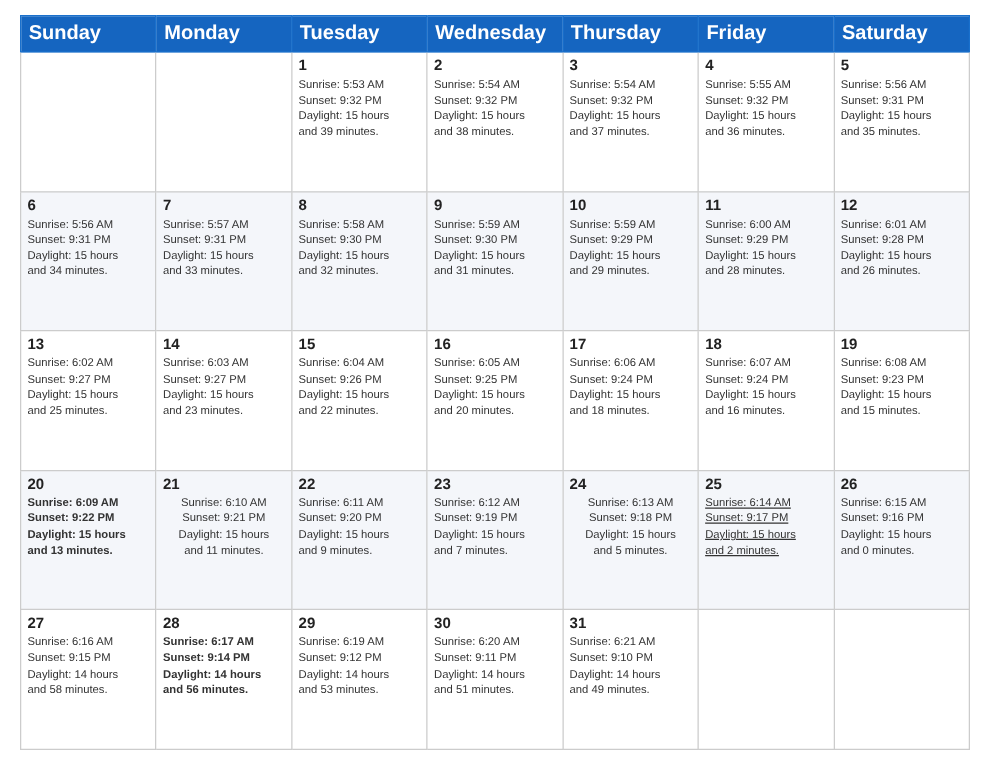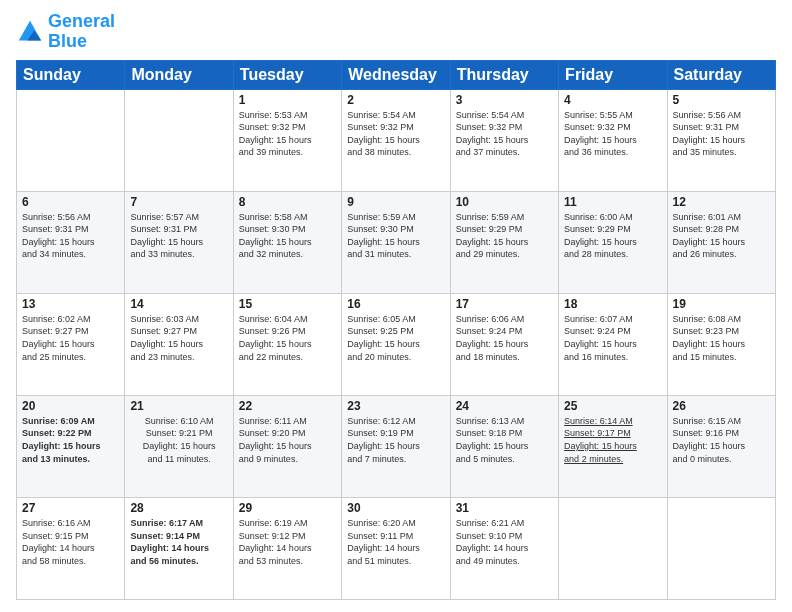--- a/index.html
+++ b/index.html
@@ -101,36 +101,20 @@
       background-color: #f4f6fa;
     }
     .calendar thead tr th {
       background-color: #1565c0;
     }
   </style>
 </head>
 <body>
 
 <div class="page">
-  <div class="header">
-    <div class="logo">
-      <svg class="logo-icon" viewBox="0 0 40 40">
-        <polygon points="20,4 36,32 4,32" fill="#2196f3"></polygon>
-        <polygon points="26,18 36,32 16,32" fill="#1565c0"></polygon>
-      </svg>
-      <div class="logo-text">
-        <div><span>General</span></div>
-        <div style="color:#2196f3;">Blue</div>
-      </div>
-    </div>
-    <div class="title-block">
-      <div class="month-title"></div>
-      <div class="location-title"></div>
-    </div>
-  </div>
 
   <table class="calendar">
     <thead>
       <tr>
       <th>Sunday</th>
           <th>Monday</th>
           <th>Tuesday</th>
           <th>Wednesday</th>
           <th>Thursday</th>
           <th>Friday</th>
@@ -303,21 +287,21 @@
           </td>
           <td>
             <span class="day-num">23</span>
             <div class="day-info" style="white-space: pre-line;">Sunrise: 6:12 AM
 Sunset: 9:19 PM
 Daylight: 15 hours
 and 7 minutes.</div>
           </td>
           <td>
             <span class="day-num">24</span>
-            <div class="day-info" style="white-space: pre-line;">Sunrise: 6:13 AM
+            <div class="day-info" style="white-space: pre-line; text-align: center;">Sunrise: 6:13 AM
 Sunset: 9:18 PM
 Daylight: 15 hours
 and 5 minutes.</div>
           </td>
           <td>
             <span class="day-num">25</span>
             <div class="day-info" style="white-space: pre-line; text-decoration: underline;">Sunrise: 6:14 AM
 Sunset: 9:17 PM
 Daylight: 15 hours
 and 2 minutes.</div>

